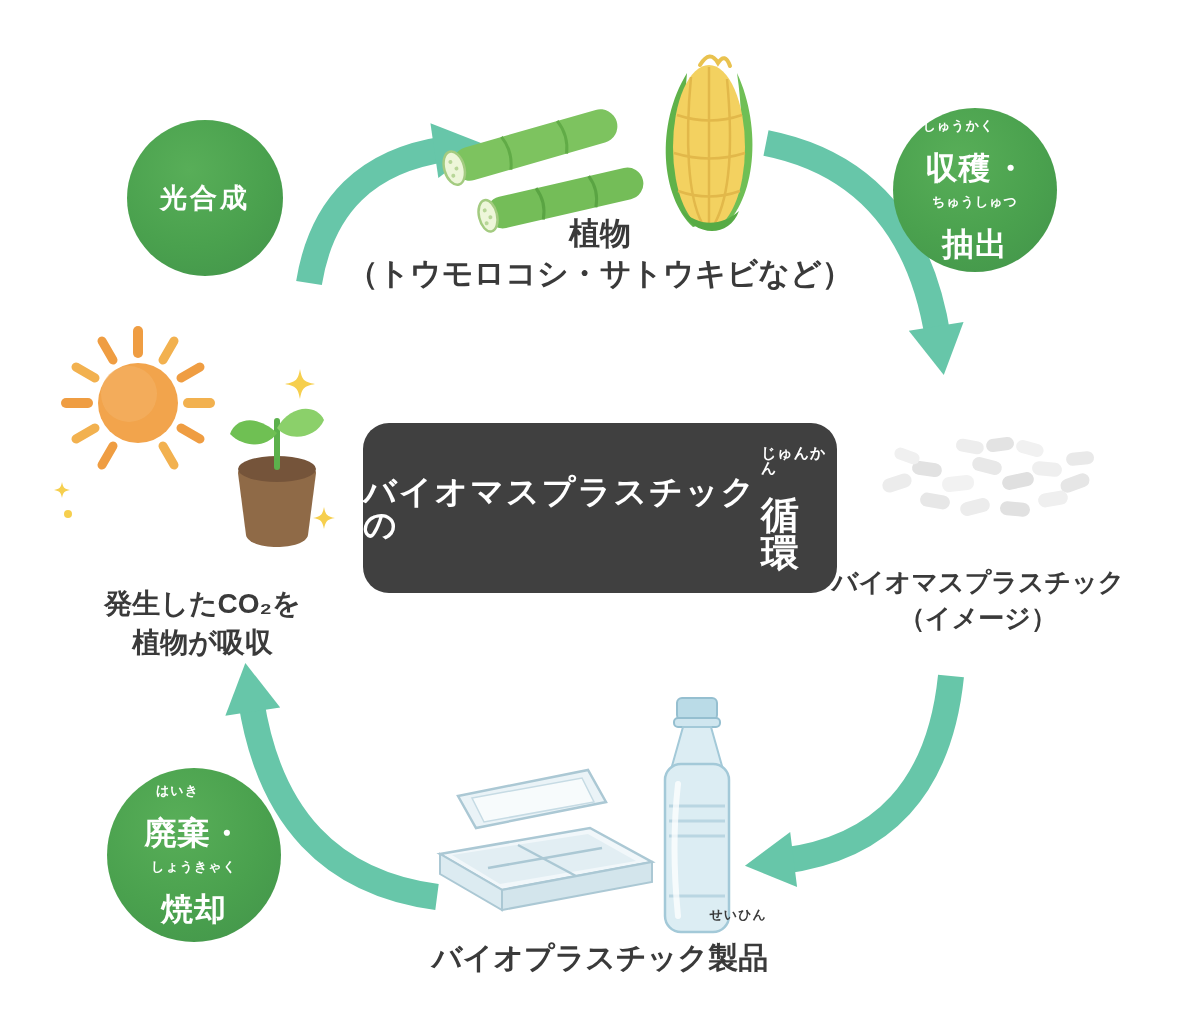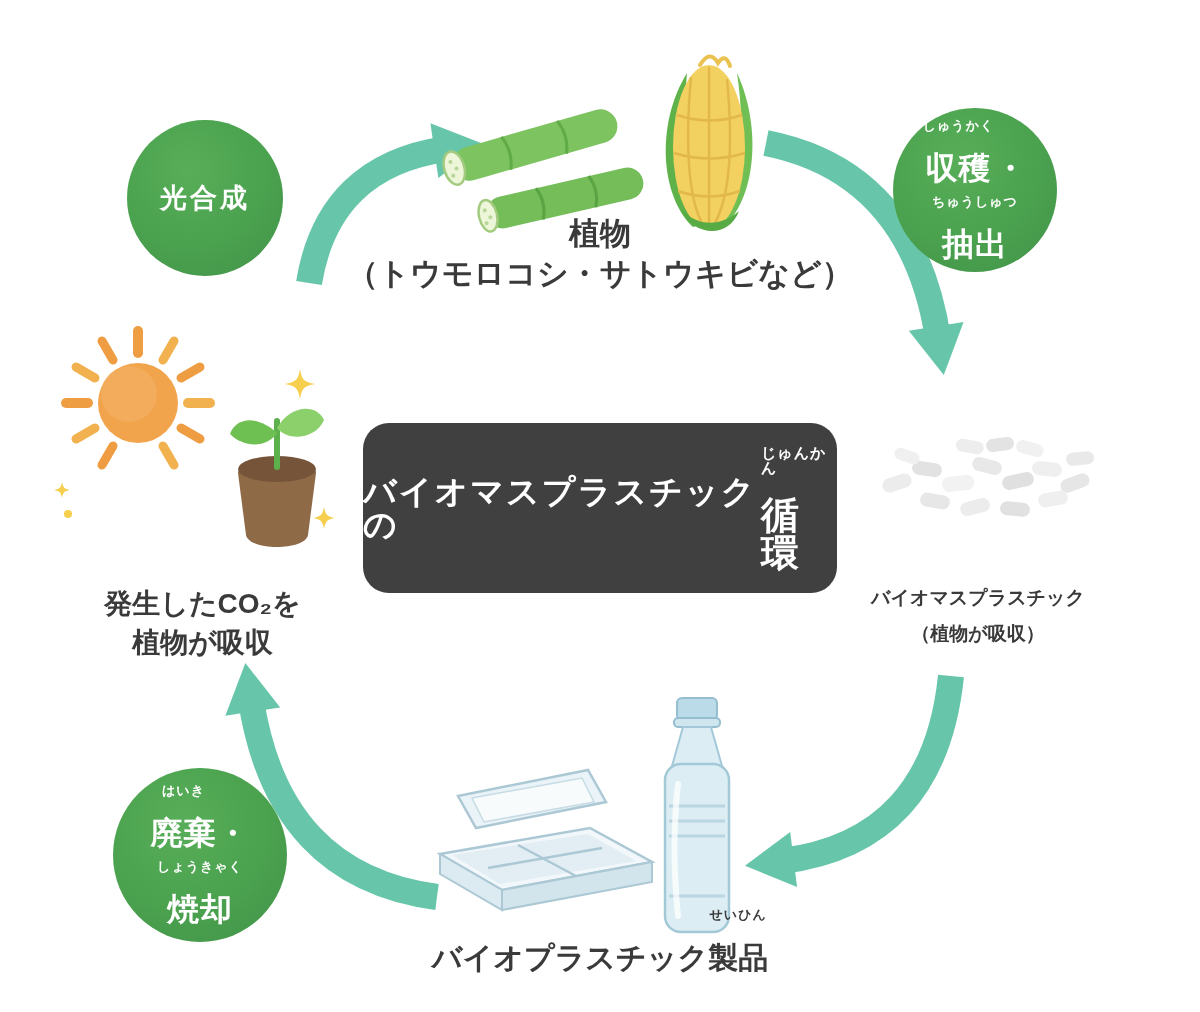--- a/index.html
+++ b/index.html
@@ -32,21 +32,21 @@
     display:flex;flex-direction:row;align-items:center;justify-content:center;color:#ffffff;
   }
   .title-line1{font-size:33px;font-weight:800;letter-spacing:2px;line-height:1;}
   .title-line2{display:flex;align-items:flex-end;margin-top:0;}
   .title-line2 .furi{font-size:15px;margin-bottom:4px;}
   .title-line2 .base{font-size:38px;font-weight:800;letter-spacing:3px;line-height:1;}
 
   
   .node-label{position:absolute;text-align:center;font-weight:800;color:#3a3a3a;}
   .lbl-plants{left:250px;top:214px;width:700px;font-size:31px;line-height:40px;}
-  .lbl-pellets{left:828px;top:580px;width:300px;font-size:19px;line-height:36px;}
+  .lbl-pellets{left:828px;top:564px;width:300px;font-size:26px;line-height:36px;}
   .lbl-co2{left:40px;top:584px;width:325px;font-size:28px;line-height:39px;}
   .lbl-products{left:300px;top:908px;width:600px;display:flex;justify-content:center;align-items:flex-end;}
   .lbl-products .base-txt{font-size:30px;line-height:1.1;}
 </style>
 </head>
 <body>
 
 <div id="canvas">
 
   <svg class="arrows" width="1200" height="1012" viewBox="0 0 1200 1012">
@@ -87,21 +87,21 @@
     </div>
     <div class="ruby-line">
       <span class="ruby-unit">
         <span class="furi">ちゅうしゅつ</span>
         <span class="word-lg">抽出</span>
       </span>
     </div>
   </div>
 
 
-  <div class="step-circle" style="left:113px;top:768px;width:174px;height:174px;">
+  <div class="step-circle" style="left:107px;top:768px;width:174px;height:174px;">
     <div class="ruby-line">
       <span class="ruby-unit">
         <span class="furi">はいき</span>
         <span class="word-lg">廃棄</span>
       </span>
       <span class="word-lg">・</span>
     </div>
     <div class="ruby-line">
       <span class="ruby-unit">
         <span class="furi">しょうきゃく</span>
@@ -225,21 +225,21 @@
     </g>
   </svg>
 
   <div class="node-label lbl-plants">
     <span style="display:block;">植物</span>
     <span style="display:block;">（トウモロコシ・サトウキビなど）</span>
   </div>
 
   <div class="node-label lbl-pellets">
     <span style="display:block;">バイオマスプラスチック</span>
-    <span style="display:block;">（植物が吸収）</span>
+    <span style="display:block;">（イメージ）</span>
   </div>
 
   <div class="node-label lbl-products">
     <span class="base-txt">バイオプラスチック</span>
     <span class="ruby-unit">
       <span class="furi">せいひん</span>
       <span class="base-txt">製品</span>
     </span>
   </div>
 

